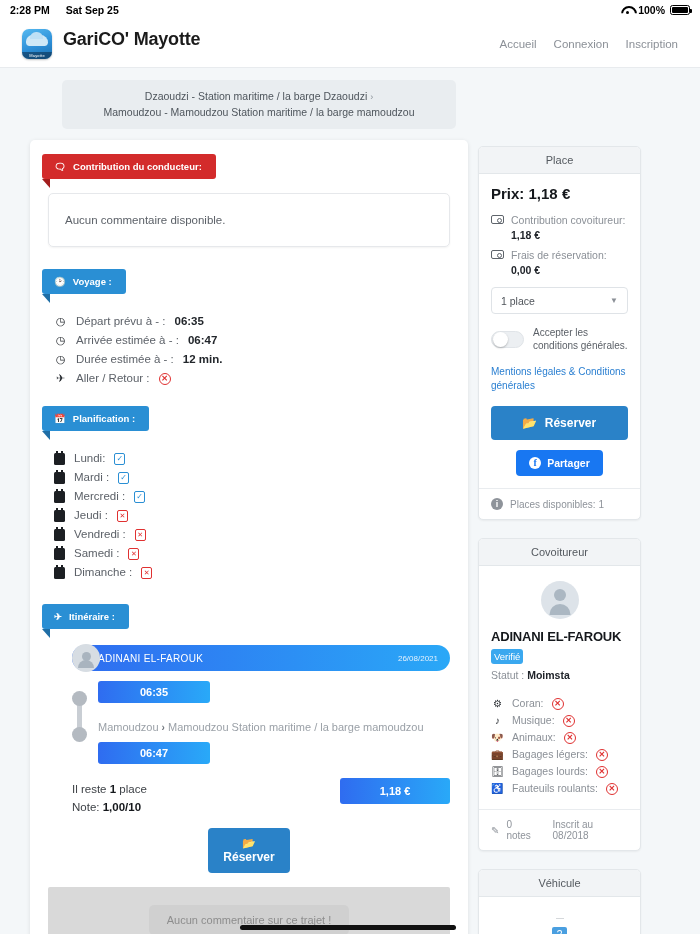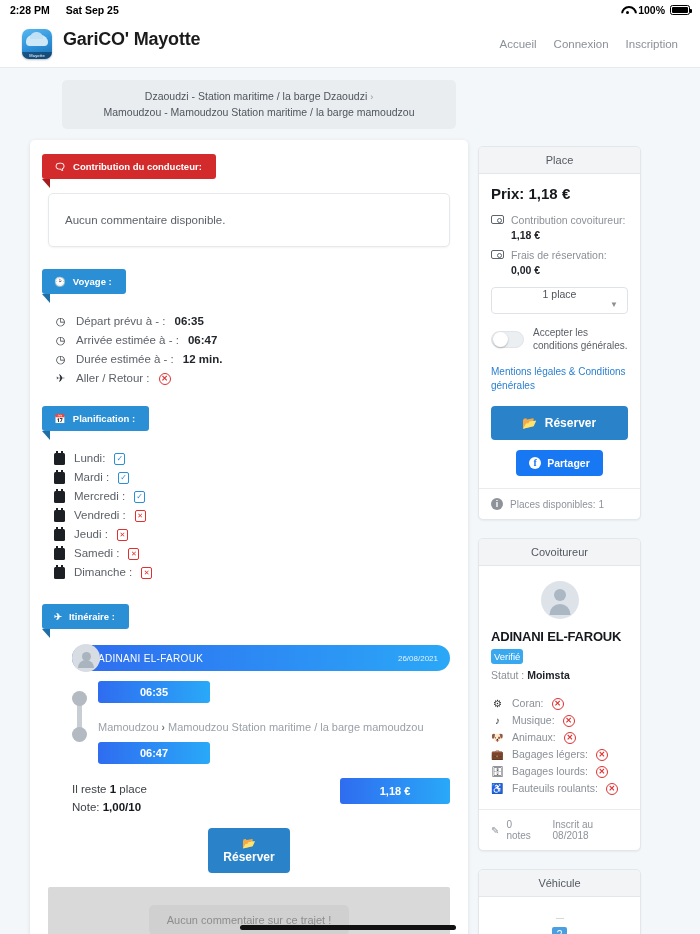--- a/index.html
+++ b/index.html
@@ -197,21 +197,21 @@
   .fee-row{ display:flex; gap:7px; font-size:10.5px; color:#8b9097; line-height:15px; margin-bottom:5px; }
   .fee-row b{ color:#20242a; }
   .money-ico{ flex:none; width:13px; height:9px; border:1.3px solid #5e646b; border-radius:2px;
               position:relative; margin-top:2px; }
   .money-ico::after{ content:""; position:absolute; left:4.5px; top:2px; width:3px; height:3px;
                      border:1.2px solid #5e646b; border-radius:50%; }
 
   .select{
     margin-top:9px; width:100%; height:27px; border:1px solid #dfe3e7; border-radius:4px;
     background:#fff; display:flex; align-items:center; padding:0 9px;
-    font-size:10.5px; color:#4f545a; cursor:pointer;flex-direction:column;
+    font-size:10.5px; color:#4f545a; cursor:pointer;
   }
   .select .caret{ margin-left:auto; color:#8b9097; font-size:8px; }
 
   .toggle-row{ display:flex; align-items:center; gap:9px; margin-top:12px; }
   .toggle{ flex:none; width:33px; height:17px; border-radius:9px; background:#eceff2;
            border:1px solid #e0e4e8; position:relative; cursor:pointer; }
   .toggle .knob{ position:absolute; left:1px; top:0.5px; width:15px; height:15px; border-radius:50%;
                  background:#fff; box-shadow:0 1px 2px rgba(0,0,0,.25); }
   .toggle-label{ font-size:10px; color:#5a5f66; line-height:13px; }
 
@@ -371,26 +371,26 @@
             <span>Mardi :</span>
             <span class="cal-ok"></span>
           </li>
         <li>
             <span class="cal-ico"></span>
             <span>Mercredi :</span>
             <span class="cal-ok"></span>
           </li>
         <li>
             <span class="cal-ico"></span>
+            <span>Jeudi :</span>
+            <span class="cal-no"></span>
+          </li>
+        <li>
+            <span class="cal-ico"></span>
             <span>Vendredi :</span>
-            <span class="cal-no"></span>
-          </li>
-        <li>
-            <span class="cal-ico"></span>
-            <span>Jeudi :</span>
             <span class="cal-no"></span>
           </li>
         <li>
             <span class="cal-ico"></span>
             <span>Samedi :</span>
             <span class="cal-no"></span>
           </li>
         <li>
             <span class="cal-ico"></span>
             <span>Dimanche :</span>

